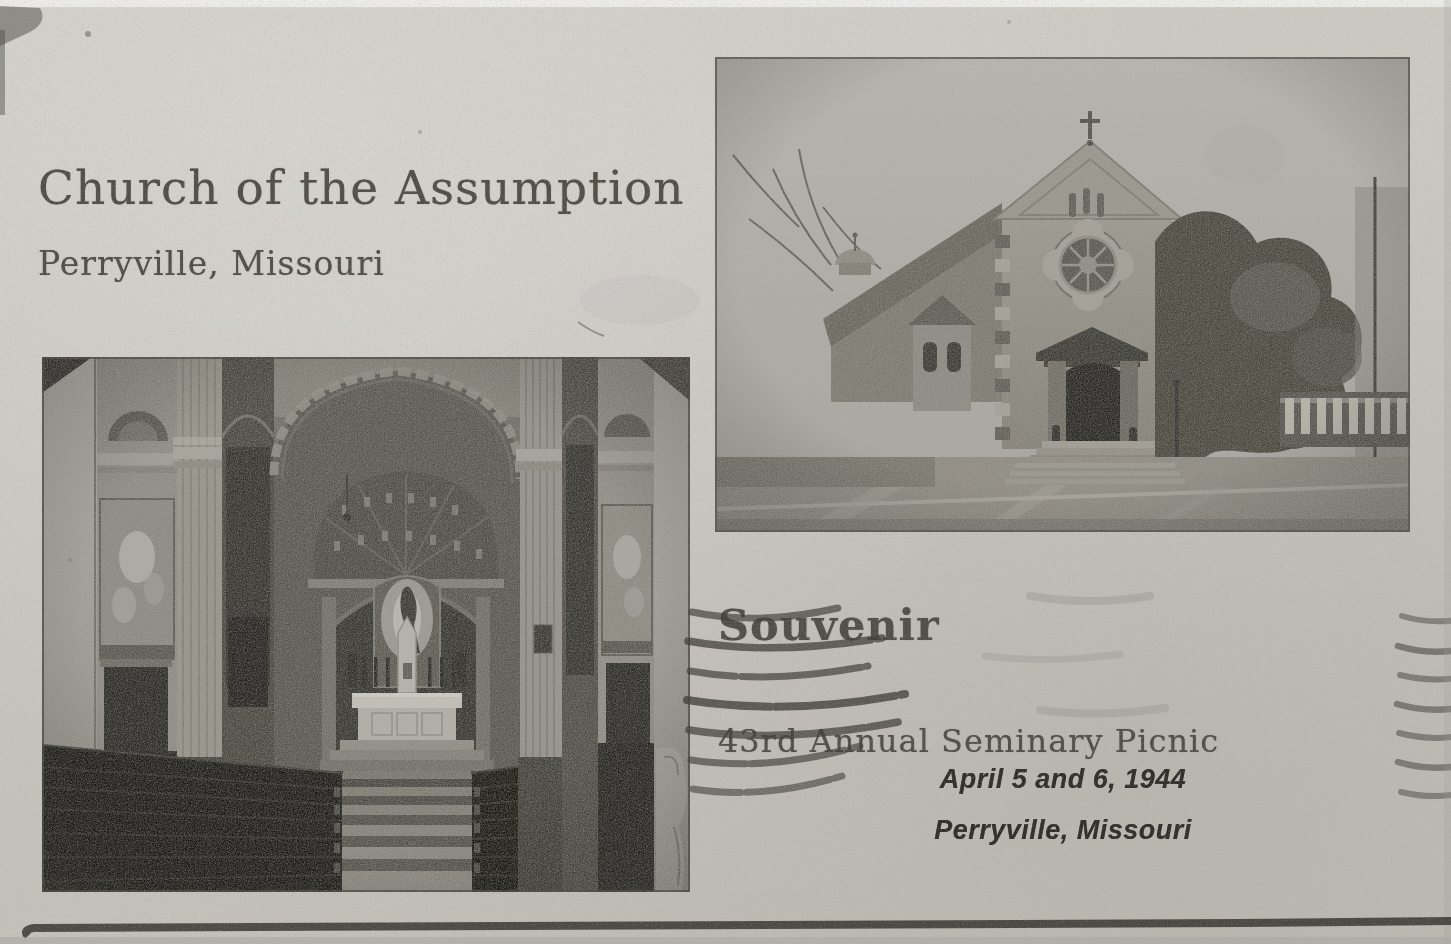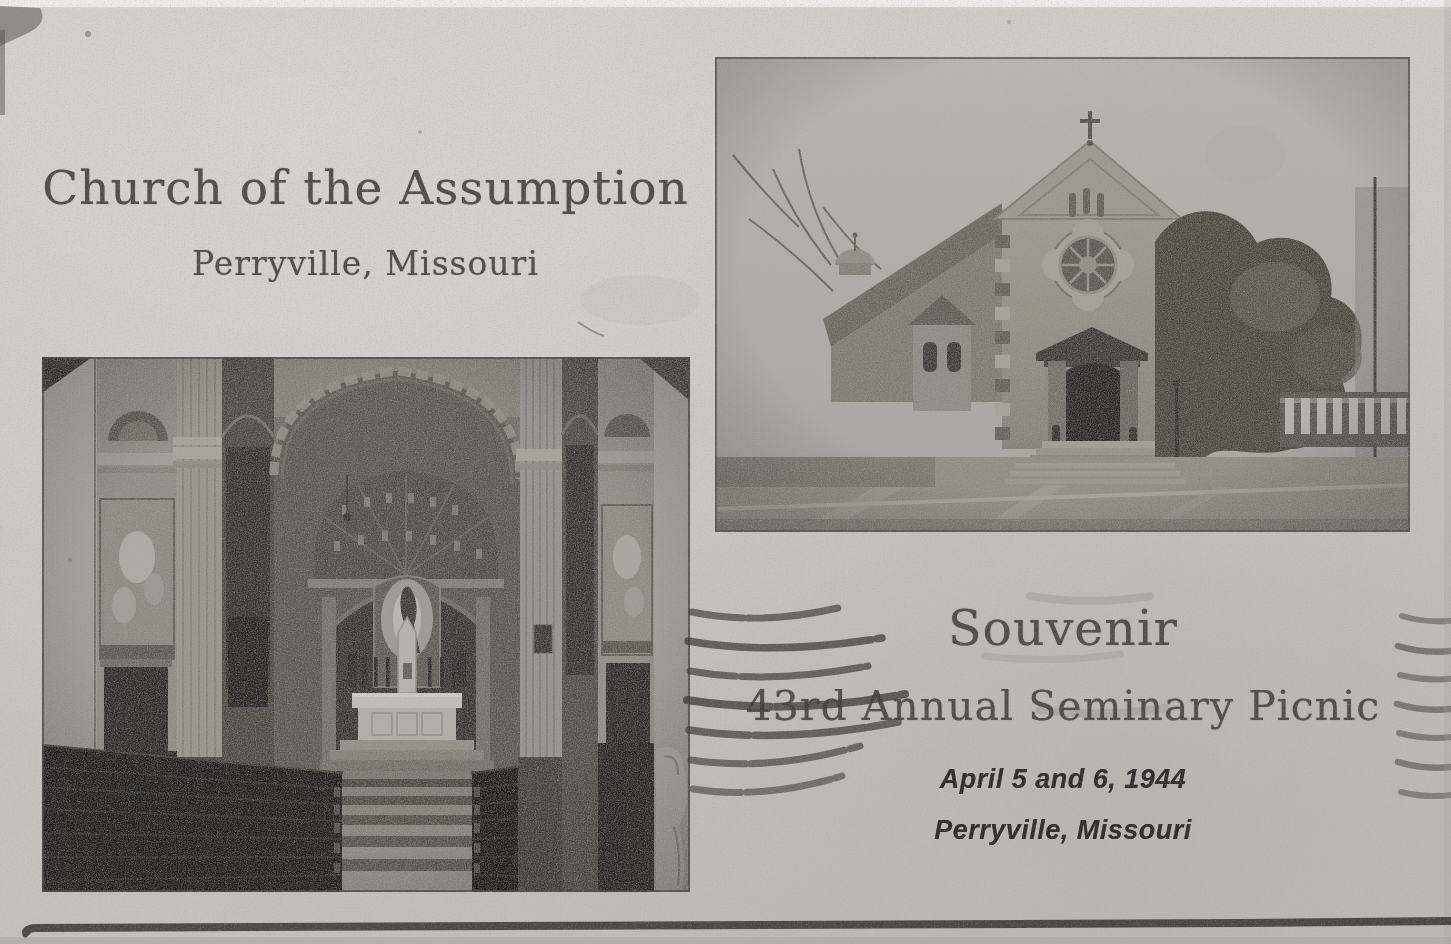--- a/index.html
+++ b/index.html
@@ -6,24 +6,24 @@
   .card{
     position:relative; width:1451px; height:944px; overflow:hidden;
     background:
       radial-gradient(ellipse at 20% 15%, rgba(255,255,255,.20), transparent 55%),
       radial-gradient(ellipse at 78% 82%, rgba(85,82,76,.12), transparent 60%),
       radial-gradient(ellipse at 50% 60%, rgba(255,255,255,.06), transparent 70%),
       linear-gradient(180deg,#eceae6 0px,#cdcac4 9px,#c9c6c0 55%,#c4c1bb 100%);
     font-family:"DejaVu Serif", serif;
   }
   .abs{position:absolute;}
-  .caption{ text-align:center; color:#514e47; text-shadow:0 0 1px rgba(81,78,71,.55);}
+  .caption{ text-align:left; color:#514e47; text-shadow:0 0 1px rgba(81,78,71,.55);}
   .gothic-xl{font-size:47px; letter-spacing:1px;}
-  .gothic-lg{font-size:49px; letter-spacing:1px;}
-  .gothic-md{font-size:41px; letter-spacing:1px;}
+  .gothic-lg{font-size:43px; letter-spacing:1px;font-weight:bold;}
+  .gothic-md{font-size:32px; letter-spacing:1px;margin-top:40px;}
   .gothic-sm{font-size:33px; letter-spacing:1px;}
   .datetext{
     font-family:"Liberation Sans", sans-serif; font-style:italic; font-weight:bold;
     font-size:27px; letter-spacing:.5px; color:#2f2e2b; text-align:center;
     text-shadow:0 0 .5px rgba(47,46,43,.6);
   }
   .photo svg{display:block; filter:blur(.45px) contrast(.98);}
   .overlay{pointer-events:none;}
 </style>
 </head>

